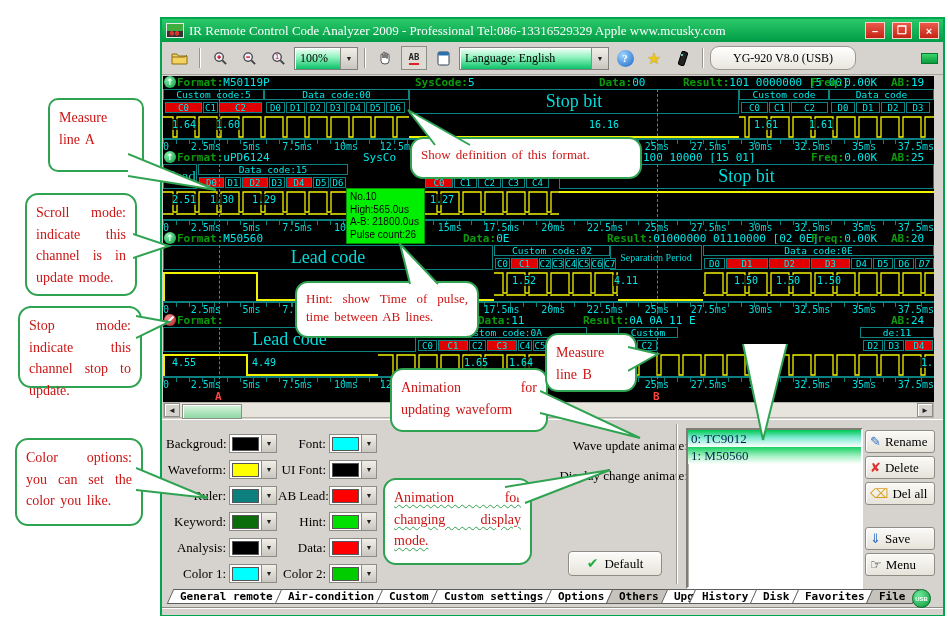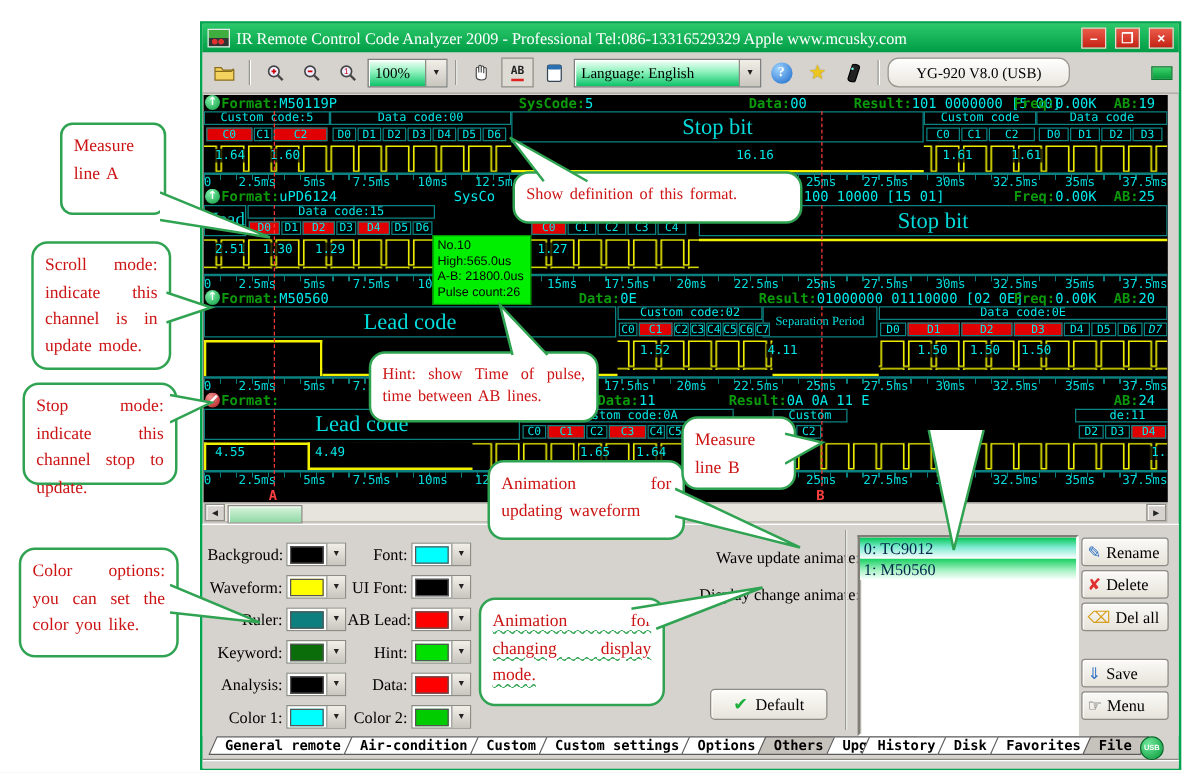--- a/index.html
+++ b/index.html
@@ -496,21 +496,21 @@
             <span>Lead code</span>
           </div>
         </div>
       <div>
           <div class="sec" style="width: 170px; left: 254px;">
             <span>Custom code:0A</span>
           </div>
           <div class="sec" style="width: 60px; left: 455px;">
             <span>Custom</span>
           </div>
-          <div class="sec" style="width: 84px; left: 697px;">
+          <div class="sec" style="width: 74px; left: 697px;">
             <span>de:11</span>
           </div>
         </div>
       <div class="cells" style="left:255px">
           <span class="cell" style="width: 19px;">C0</span>
           <span class="cell hl" style="width: 30px;">C1</span>
           <span class="cell" style="width: 17px;">C2</span>
           <span class="cell hl" style="width: 30px;">C3</span>
           <span class="cell" style="width: 14px;">C4</span>
           <span class="cell" style="width: 14px;">C5</span>
@@ -809,21 +809,21 @@
     </svg>
   <svg class="tail" style="left:628px;top:341px" width="36" height="36">
       <polygon points="0,6 30,13 0,30" fill="#fff"></polygon>
       <path d="M0 6 L30 13 L0 30" fill="none" stroke="#2fa351" stroke-width="2"></path>
     </svg>
   <svg class="tail" style="left:735px;top:344px" width="60" height="100">
       <polygon points="8,0 28,96 52,0" fill="#fff"></polygon>
       <path d="M8 0 L28 96 M52 0 L28 96" fill="none" stroke="#2fa351" stroke-width="2"></path>
     </svg>
 
-  <div class="callout" style="left:48px;top:98px;width:85px;height:74px;border-radius:10px">Measure line A</div>
+  <div class="callout" style="left:48px;top:98px;width:96px;height:74px;border-radius:10px">Measure line A</div>
   <div class="callout" style="left:25px;top:193px;width:112px;height:103px">Scroll mode: indicate this channel is in update mode.</div>
   <div class="callout" style="left:18px;top:306px;width:124px;height:82px">Stop mode: indicate this channel stop to update.</div>
   <div class="callout" style="left:15px;top:438px;width:128px;height:88px">Color options: you can set the color you like.</div>
   <div class="callout small" style="left:410px;top:137px;width:232px;height:42px;text-align:left">Show definition of this format.</div>
   <div class="callout" style="left:390px;top:368px;width:158px;height:64px">Animation for updating waveform</div>
   <div class="callout small" style="left:295px;top:281px;width:184px;height:57px">Hint: show Time of pulse, time between AB lines.</div>
   <div class="callout" style="left:383px;top:478px;width:149px;height:87px"><span class="sqall">Animation for changing display mode.</span></div>
   <div class="callout" style="left:545px;top:333px;width:92px;height:59px">Measure line B</div>
 
 </div>

